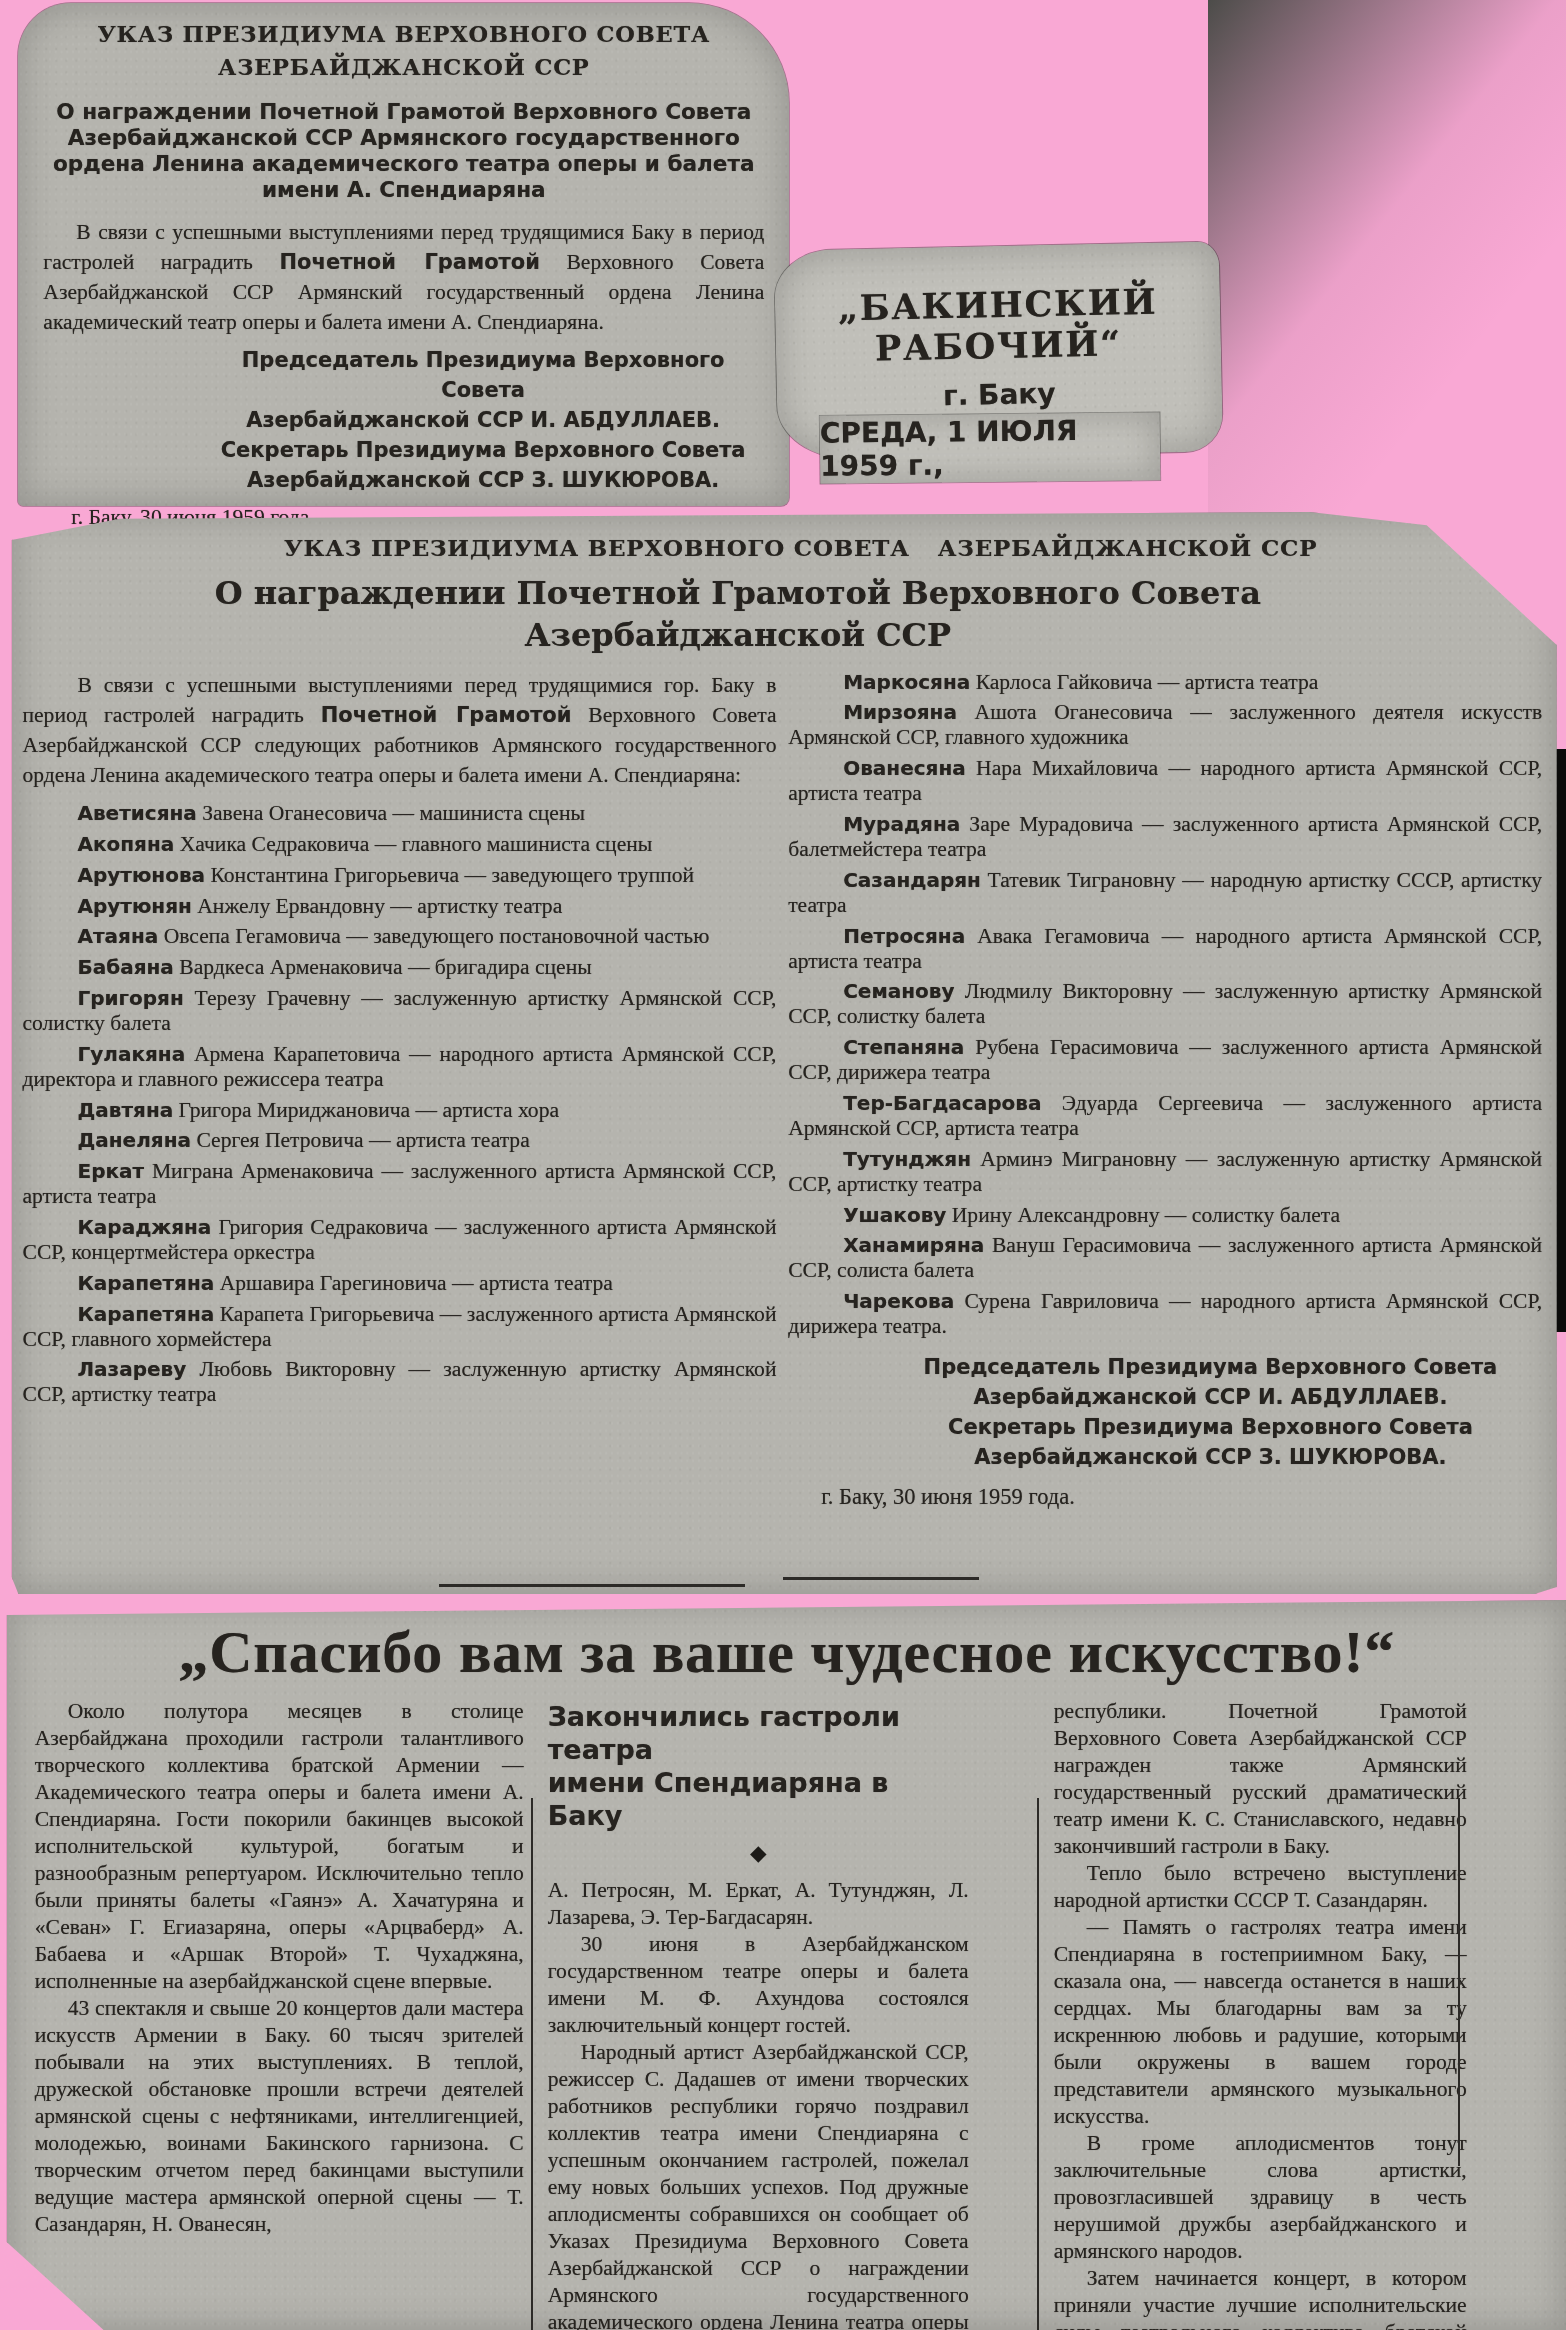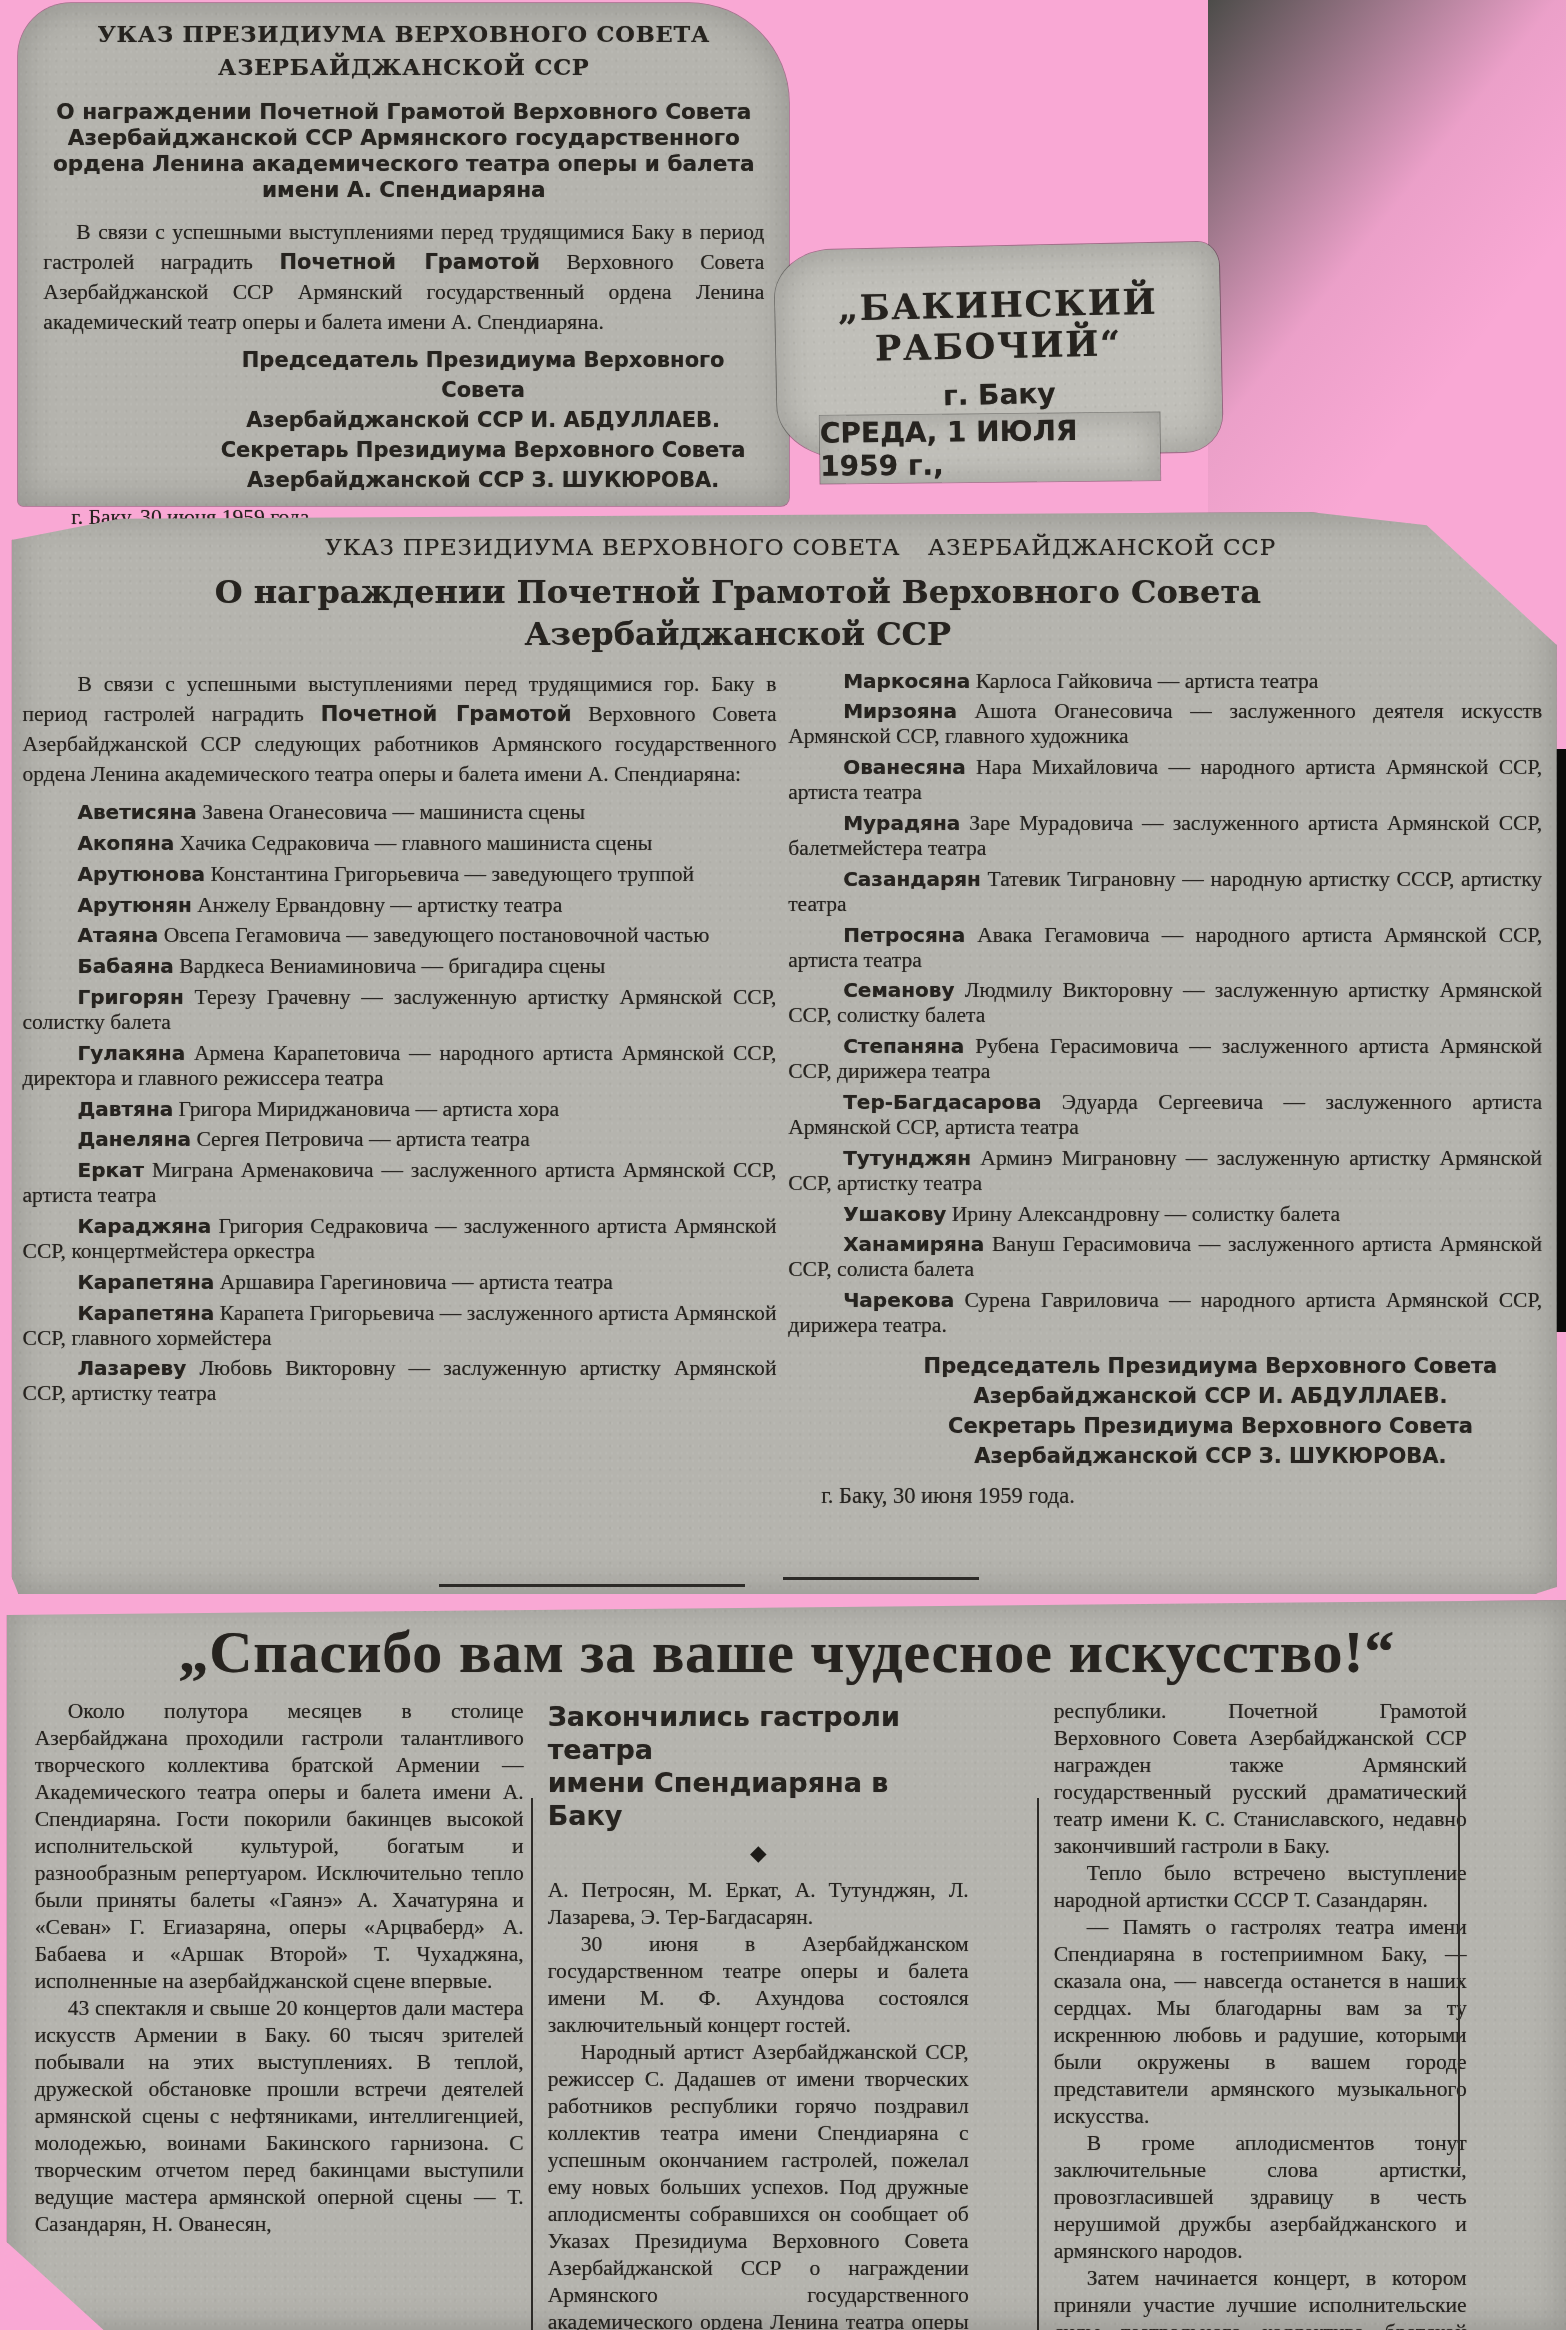--- a/index.html
+++ b/index.html
@@ -53,21 +53,21 @@
   #datebar { left:820px; top:414px; width:340px; height:68px; transform:rotate(-0.6deg);
     background-color:#c3c2bc; display:flex; align-items:center; justify-content:center;
     font-family:"DejaVu Sans","Liberation Sans",sans-serif; font-weight:bold; font-size:28px; }
 
   
   #clip2 { left:11.7px; top:512px; width:1545px; height:1082px; box-sizing:border-box;
     padding:21.6px 0 0 0;
     clip-path:polygon(0 28px,108px 6.7px,1298px 0,1415px 13.3px,1545px 133px,
                       1545px 1075px,1523px 1082px,6.7px 1082px,0 1065px); }
   .u2-head { text-align:center; font-family:"DejaVu Serif","Liberation Serif",serif;
-    font-weight:normal; font-size:23px; letter-spacing:0.8px;padding-left:33px; }
+    font-weight:bold; font-size:23px; letter-spacing:0.8px;padding-left:33px; }
   .u2-head .gap2 { display:inline-block; width:28px; }
   .u2-sub { width:88%; margin:11.7px auto 0 3%; text-align:center;
     font-family:"DejaVu Serif","Liberation Serif",serif; font-weight:bold;
     font-size:32px; line-height:42px; }
   .u2-cols { display:flex; margin-top:13.3px; padding-left:10.8px; gap:11.7px; }
   .u2-col { width:754px; }
   .u2-intro { margin:0 0 11.7px 0; font-size:21.6px; line-height:30px; text-align:justify;
     text-indent:55px; }
   .name-item { margin:0 0 5.8px 0; font-size:21.6px; line-height:25px; text-align:justify;
     text-indent:55px; }
@@ -150,21 +150,21 @@
             <p class="name-item ink"><b>Аветисяна</b> <span>Завена Оганесовича — машиниста сцены</span></p>
 
             <p class="name-item ink"><b>Акопяна</b> <span>Хачика Седраковича — главного машиниста сцены</span></p>
 
             <p class="name-item ink"><b>Арутюнова</b> <span>Константина Григорьевича — заведующего труппой</span></p>
 
             <p class="name-item ink"><b>Арутюнян</b> <span>Анжелу Ервандовну — артистку театра</span></p>
 
             <p class="name-item ink"><b>Атаяна</b> <span>Овсепа Гегамовича — заведующего постановочной частью</span></p>
 
-            <p class="name-item ink"><b>Бабаяна</b> <span>Вардкеса Вениаминовича — бригадира сцены</span></p>
+            <p class="name-item ink"><b>Бабаяна</b> <span>Вардкеса Арменаковича — бригадира сцены</span></p>
 
             <p class="name-item ink"><b>Григорян</b> <span>Терезу Грачевну — заслуженную артистку Армянской ССР, солистку балета</span></p>
 
             <p class="name-item ink"><b>Гулакяна</b> <span>Армена Карапетовича — народного артиста Армянской ССР, директора и главного режиссера театра</span></p>
 
             <p class="name-item ink"><b>Давтяна</b> <span>Григора Мириджановича — артиста хора</span></p>
 
             <p class="name-item ink"><b>Данеляна</b> <span>Сергея Петровича — артиста театра</span></p>
 
             <p class="name-item ink"><b>Еркат</b> <span>Миграна Арменаковича — заслуженного артиста Армянской ССР, артиста театра</span></p>

